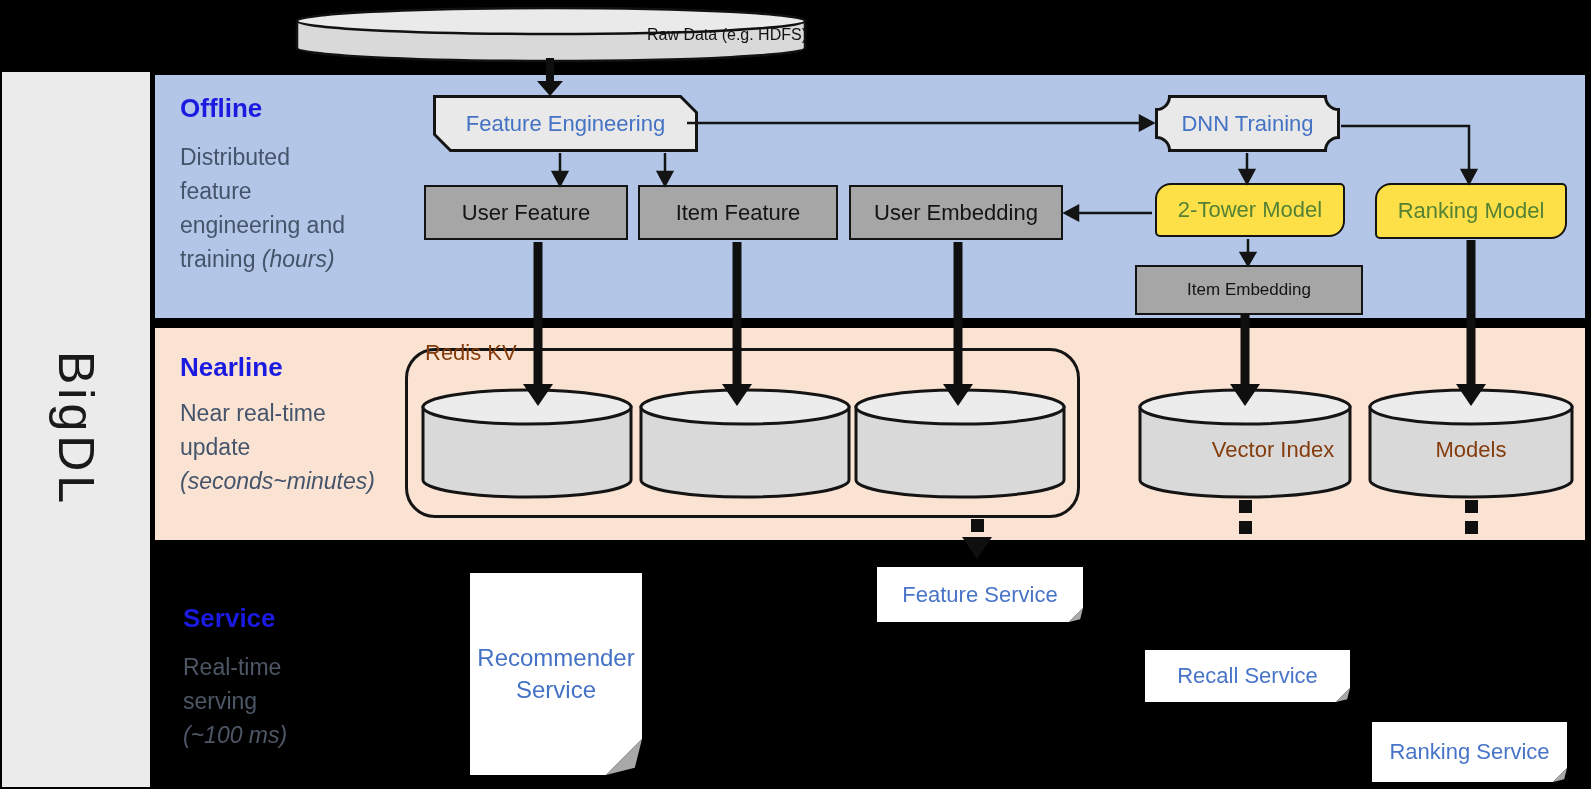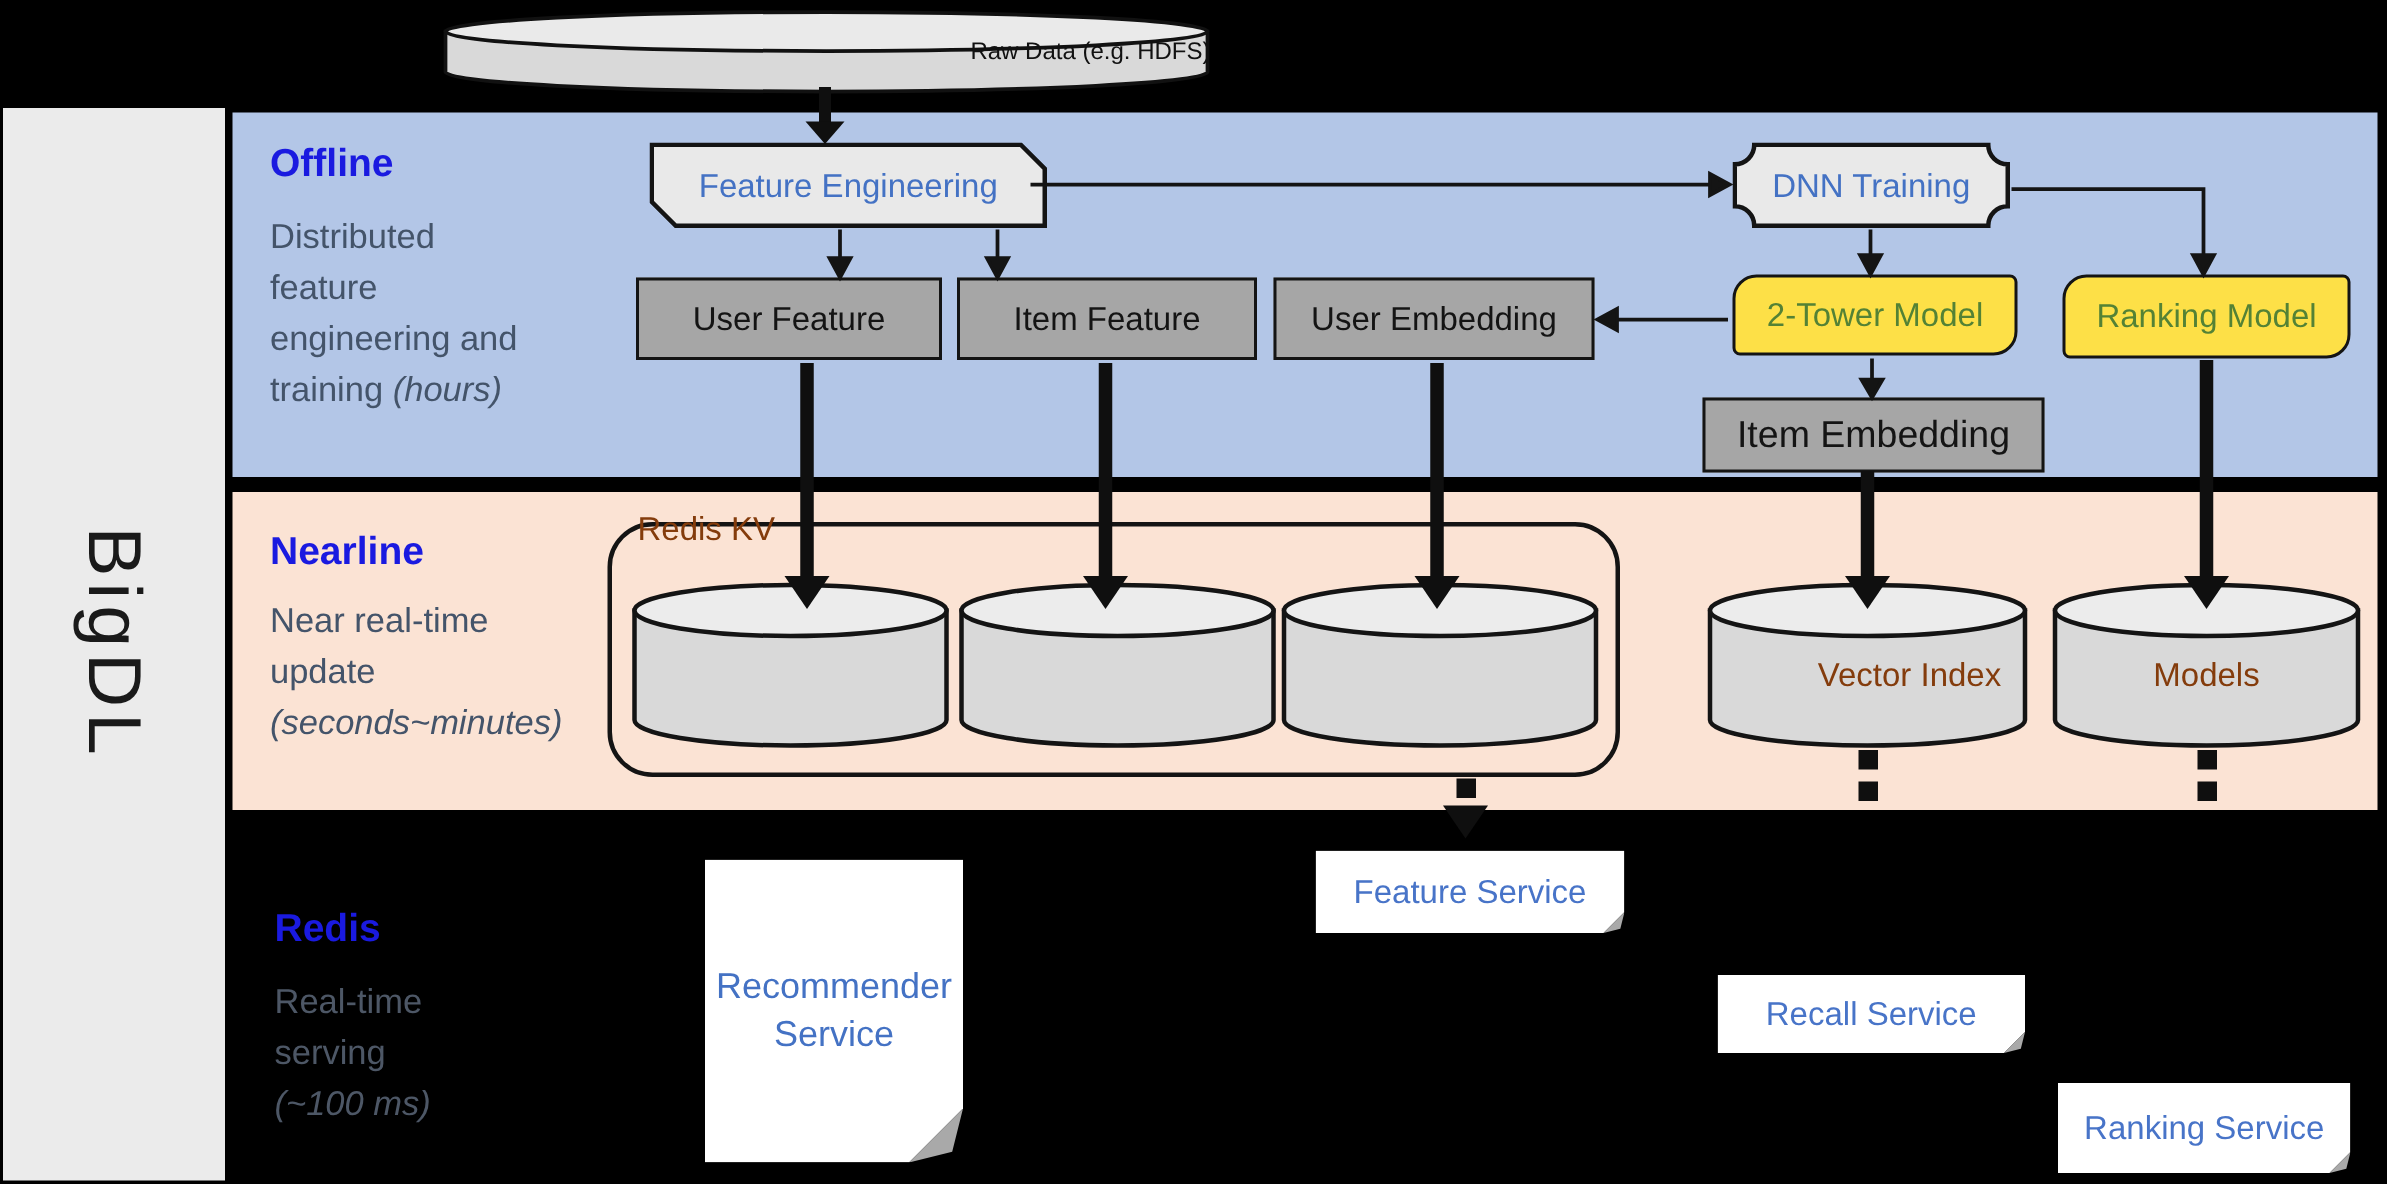--- a/index.html
+++ b/index.html
@@ -78,21 +78,21 @@
       <em>(hours)</em></div>
   </div>
 
   <div class="sec-title" style="left:180px;top:352px;">Nearline</div>
   <div class="desc" style="left:180px;top:396px;">
     <div>Near real-time</div>
     <div>update</div>
     <em>(seconds~minutes)</em>
   </div>
 
-  <div class="sec-title bold" style="left:183px;top:603px;">Redis</div>
+  <div class="sec-title bold" style="left:183px;top:603px;">Service</div>
   <div class="desc on-black" style="left:183px;top:650px;">
     <div>Real-time</div>
     <div>serving</div>
     <em>(~100 ms)</em>
   </div>
 
   <div class="node shape-node" style="left:420px;top:95px;width:265px;height:57px;margin-left:13px;">
     <svg viewBox="0 0 265 57">
       <path d="M1.5 1.5 H247.5 L263.5 17.5 V55.5 H17.5 L1.5 39.5 Z" fill="#e9e9e9" stroke="#141414" stroke-width="3"></path>
     </svg>
@@ -108,21 +108,21 @@
 
   <div class="node gray-node" style="left:424px;top:185px;width:204px;height:55px;">
     <span>User Feature</span>
     </div>
   <div class="node gray-node" style="left:638px;top:185px;width:200px;height:55px;">
     <span>Item Feature</span>
     </div>
   <div class="node gray-node" style="left:849px;top:185px;width:214px;height:55px;">
     <span>User Embedding</span>
     </div>
-  <div class="node gray-node" style="left:1135px;top:265px;width:228px;height:50px;font-size:25px;">
+  <div class="node gray-node" style="left:1135px;top:265px;width:228px;height:50px;font-size:17px;">
     <span>Item Embedding</span>
     </div>
 
   <div class="node green-node" style="left:1155px;top:183px;width:190px;height:54px;">
     <span>2-Tower Model</span>
     </div>
   <div class="node green-node" style="left:1375px;top:183px;width:192px;height:56px;">
     <span>Ranking Model</span>
     </div>
 

